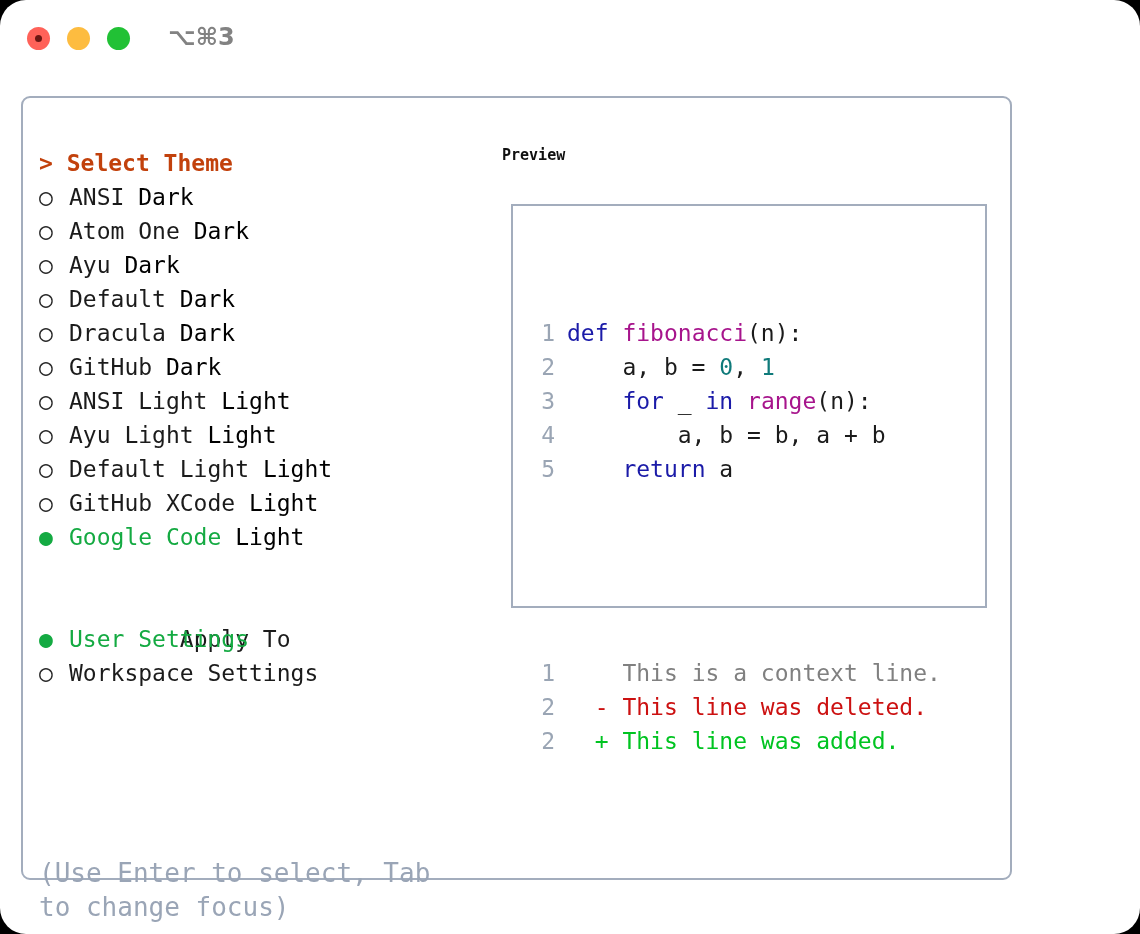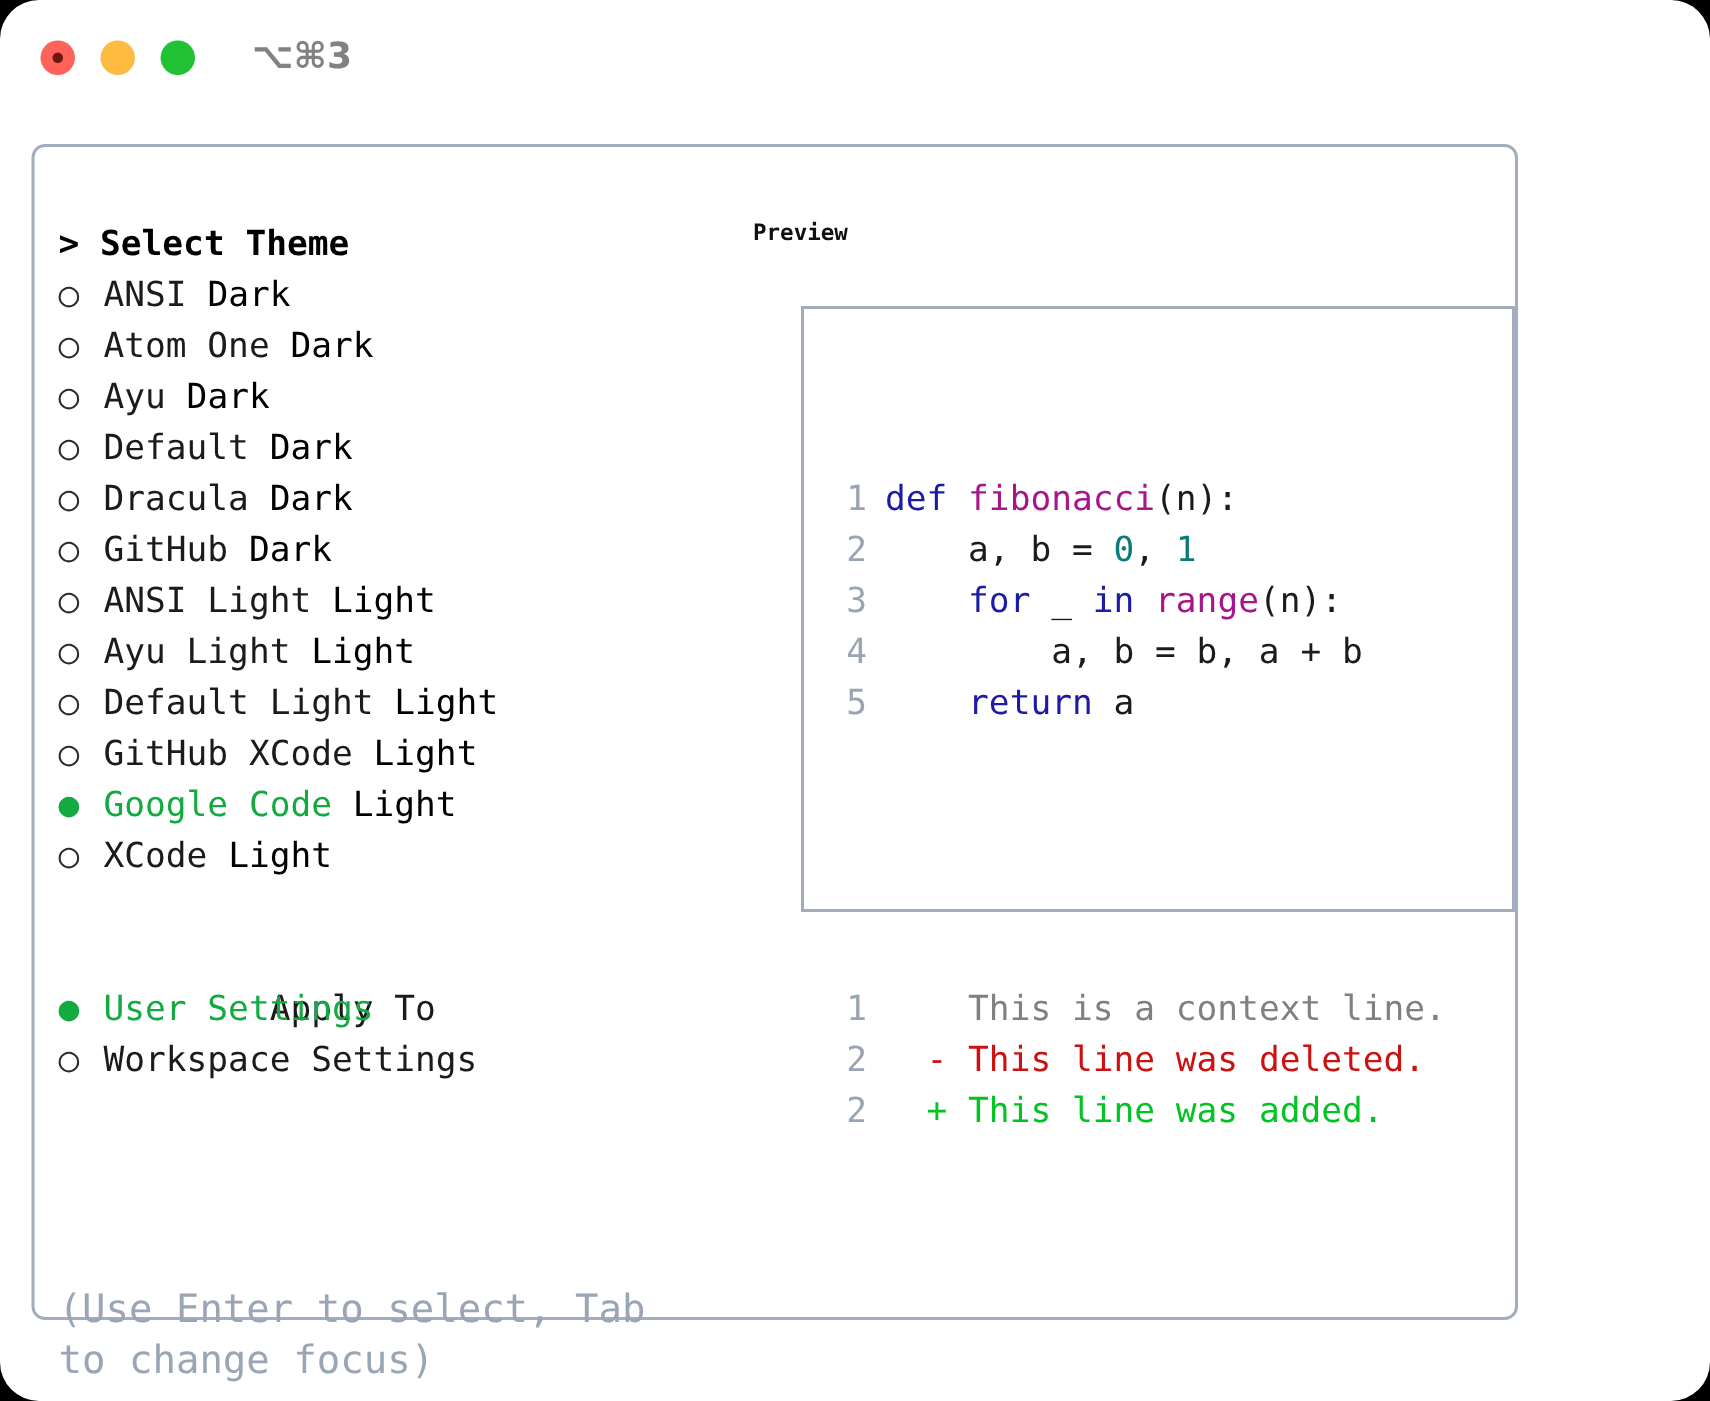--- a/index.html
+++ b/index.html
@@ -82,21 +82,21 @@
   }
   .row {
     height: 34px;
     line-height: 34px;
     font-size: 23px;
     white-space: pre;
     color: #1b1b1b;
   }
   .section-head {
     font-weight: bold;
-    color: #000000;
+    color: #c2410c;
   }
   .bullet {
     display: inline-block;
     width: 30px;
     text-align: left;
   }
   .bullet-off { color: #2b2b2b; }
   .bullet-on  { color: #14aa42; }
   .variant    { color: #000000; }
   .sel-label  { color: #14aa42; }
@@ -125,21 +125,20 @@
   }
   #preview-box {
     position: absolute;
     left: 488px;
     top: 106px;
     width: 476px;
     height: 404px;
     border: 2px solid #a3adbd;
     box-sizing: border-box;
     background: #ffffff;
-    margin-left: 23px;
   }
   #code-area {
     position: absolute;
     left: 14px;
     top: 42px;
     font-size: 23px;
     line-height: 34px;
     white-space: pre;
   }
   .cline { height: 34px; }
@@ -181,21 +180,20 @@
           <div class="row"><span class="bullet bullet-off">○</span><span>Atom One</span><span> </span><span class="variant">Dark</span></div>
           <div class="row"><span class="bullet bullet-off">○</span><span>Ayu</span><span> </span><span class="variant">Dark</span></div>
           <div class="row"><span class="bullet bullet-off">○</span><span>Default</span><span> </span><span class="variant">Dark</span></div>
           <div class="row"><span class="bullet bullet-off">○</span><span>Dracula</span><span> </span><span class="variant">Dark</span></div>
           <div class="row"><span class="bullet bullet-off">○</span><span>GitHub</span><span> </span><span class="variant">Dark</span></div>
           <div class="row"><span class="bullet bullet-off">○</span><span>ANSI Light</span><span> </span><span class="variant">Light</span></div>
           <div class="row"><span class="bullet bullet-off">○</span><span>Ayu Light</span><span> </span><span class="variant">Light</span></div>
           <div class="row"><span class="bullet bullet-off">○</span><span>Default Light</span><span> </span><span class="variant">Light</span></div>
           <div class="row"><span class="bullet bullet-off">○</span><span>GitHub XCode</span><span> </span><span class="variant">Light</span></div>
           <div class="row"><span class="bullet bullet-on">●</span><span class="sel-label">Google Code</span><span> </span><span class="variant">Light</span></div>
-          <div class="row"><span class="bullet bullet-off">○</span><span>XCode</span><span> </span><span class="variant">Light</span></div>
         </div>
       <div class="row blank"></div>
       <div class="row plain-head" style="padding-left:30px;">
         <span>Apply To</span>
       </div>
       <div id="apply-items">
           <div class="row"><span class="bullet bullet-on">●</span><span class="sel-label">User Settings</span></div>
           <div class="row"><span class="bullet bullet-off">○</span><span>Workspace Settings</span></div>
         </div>
     </div>

